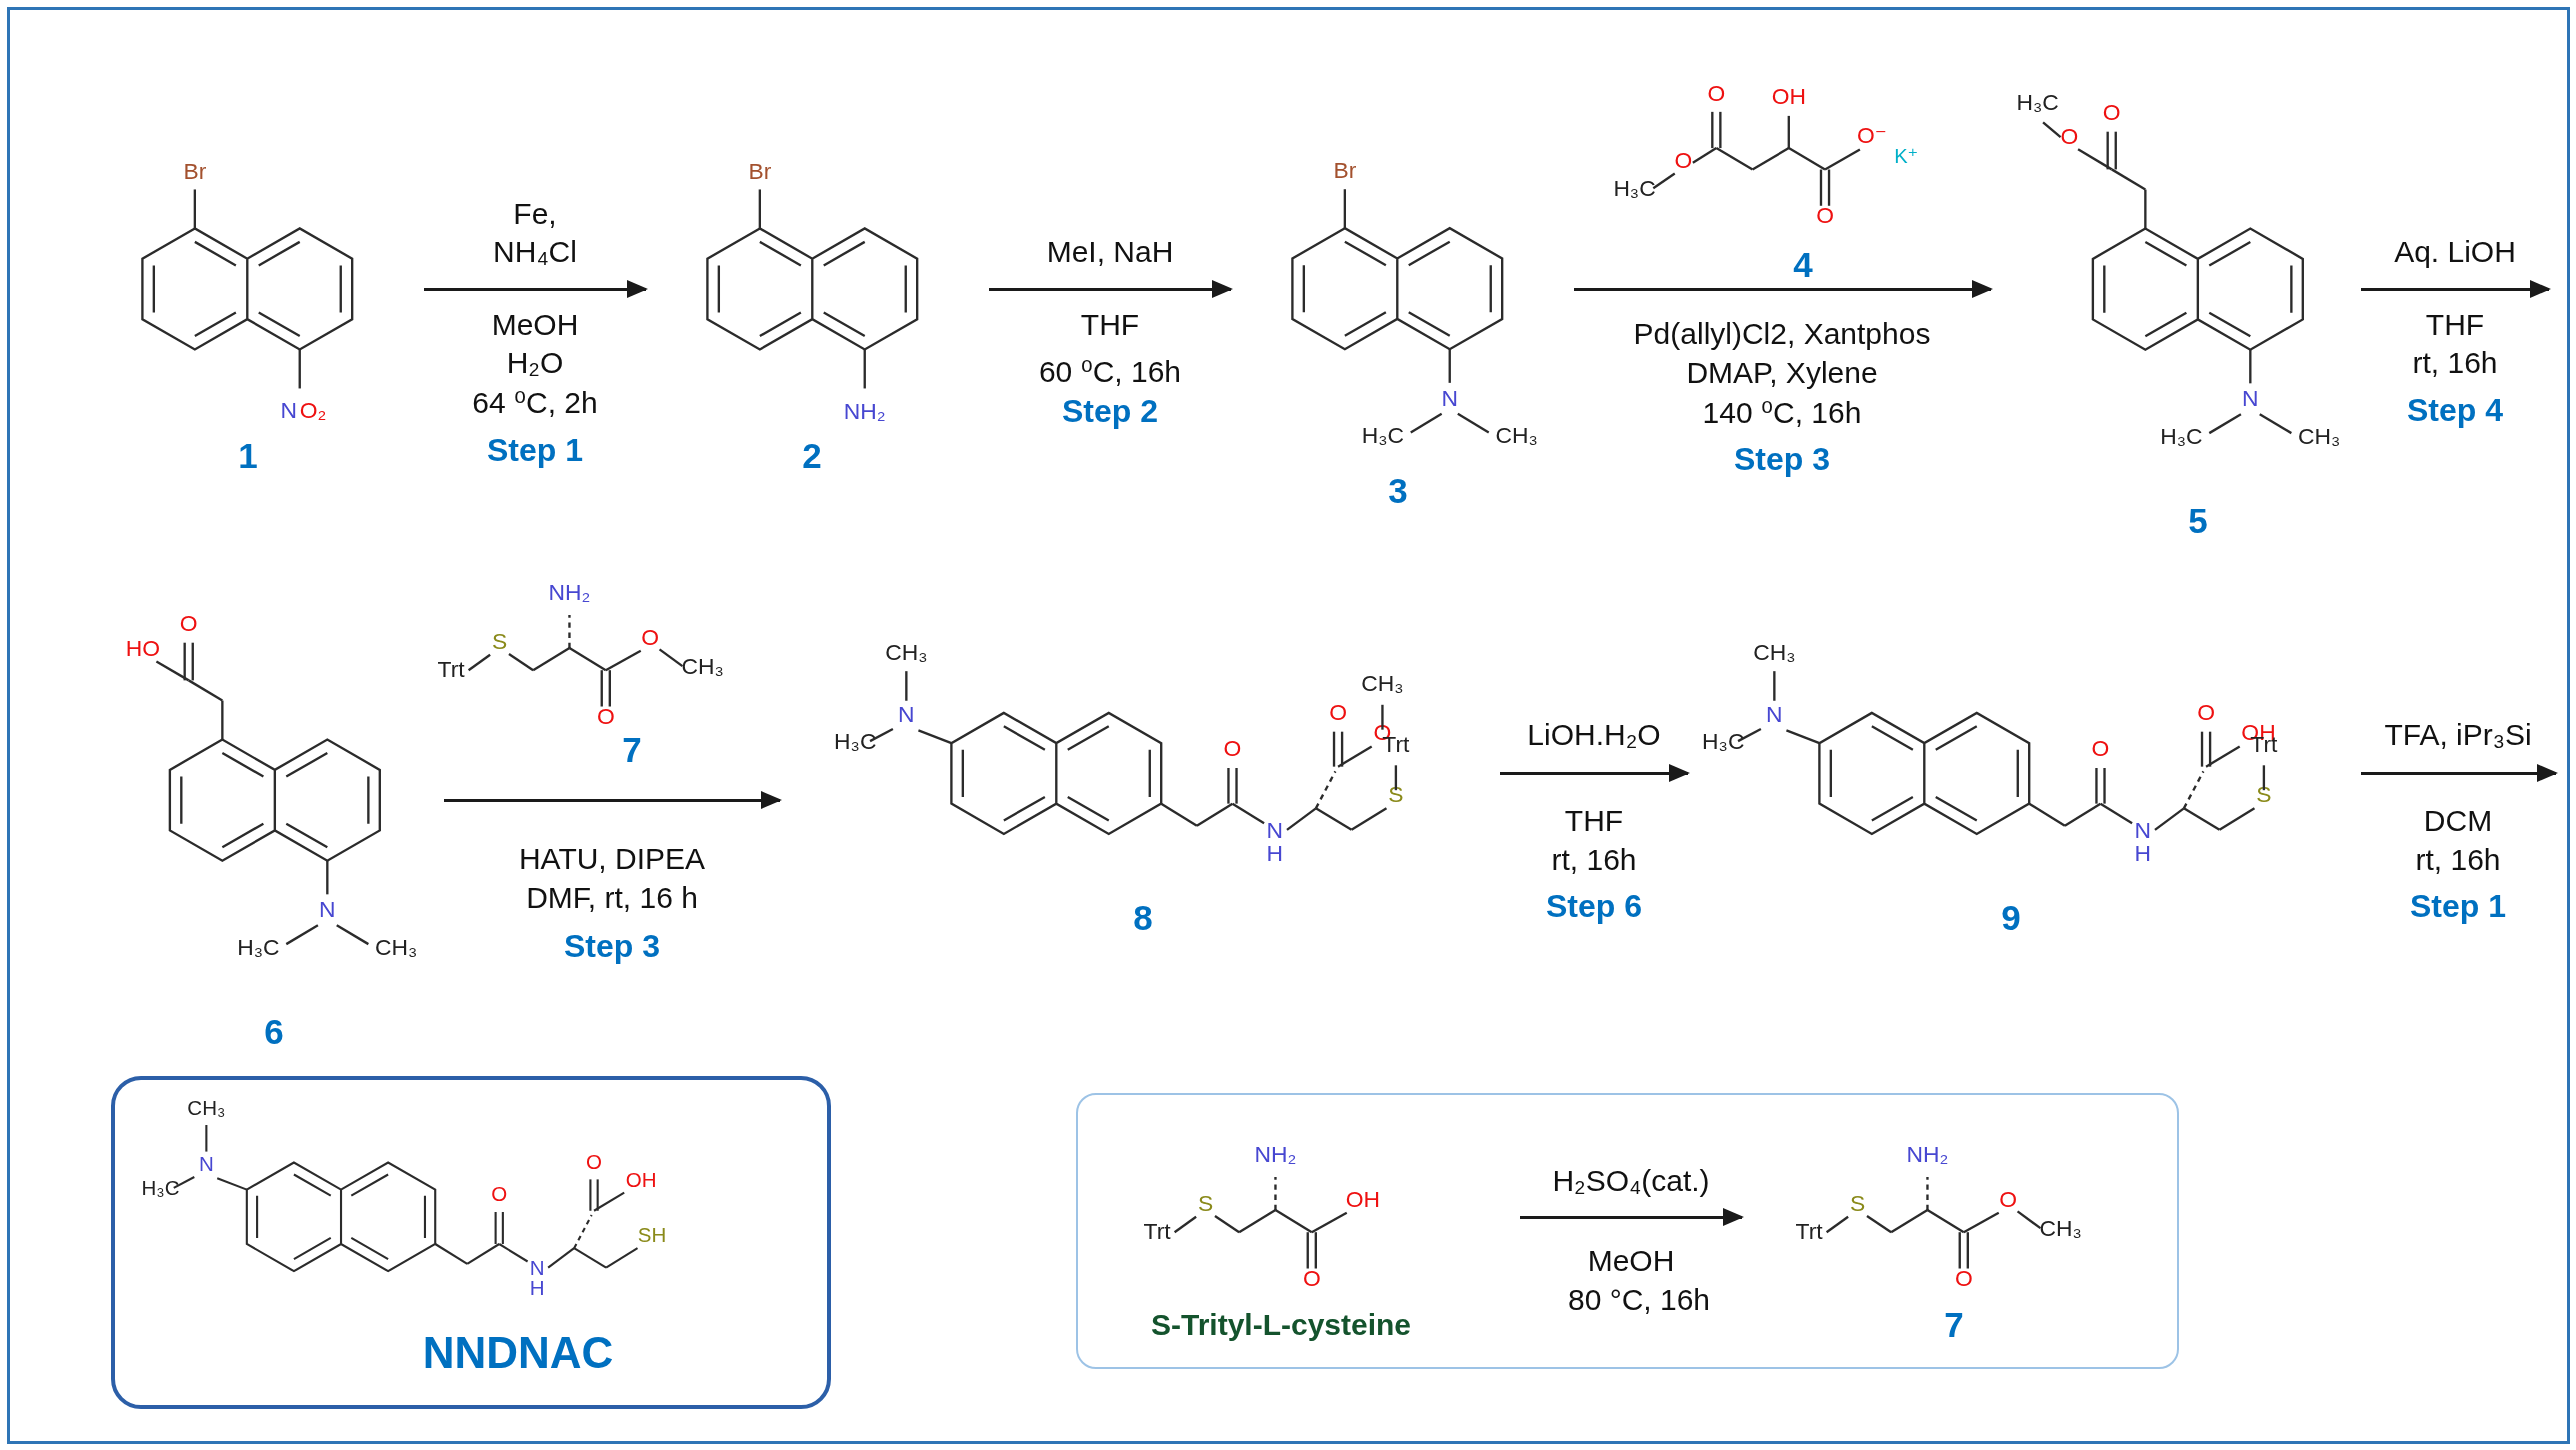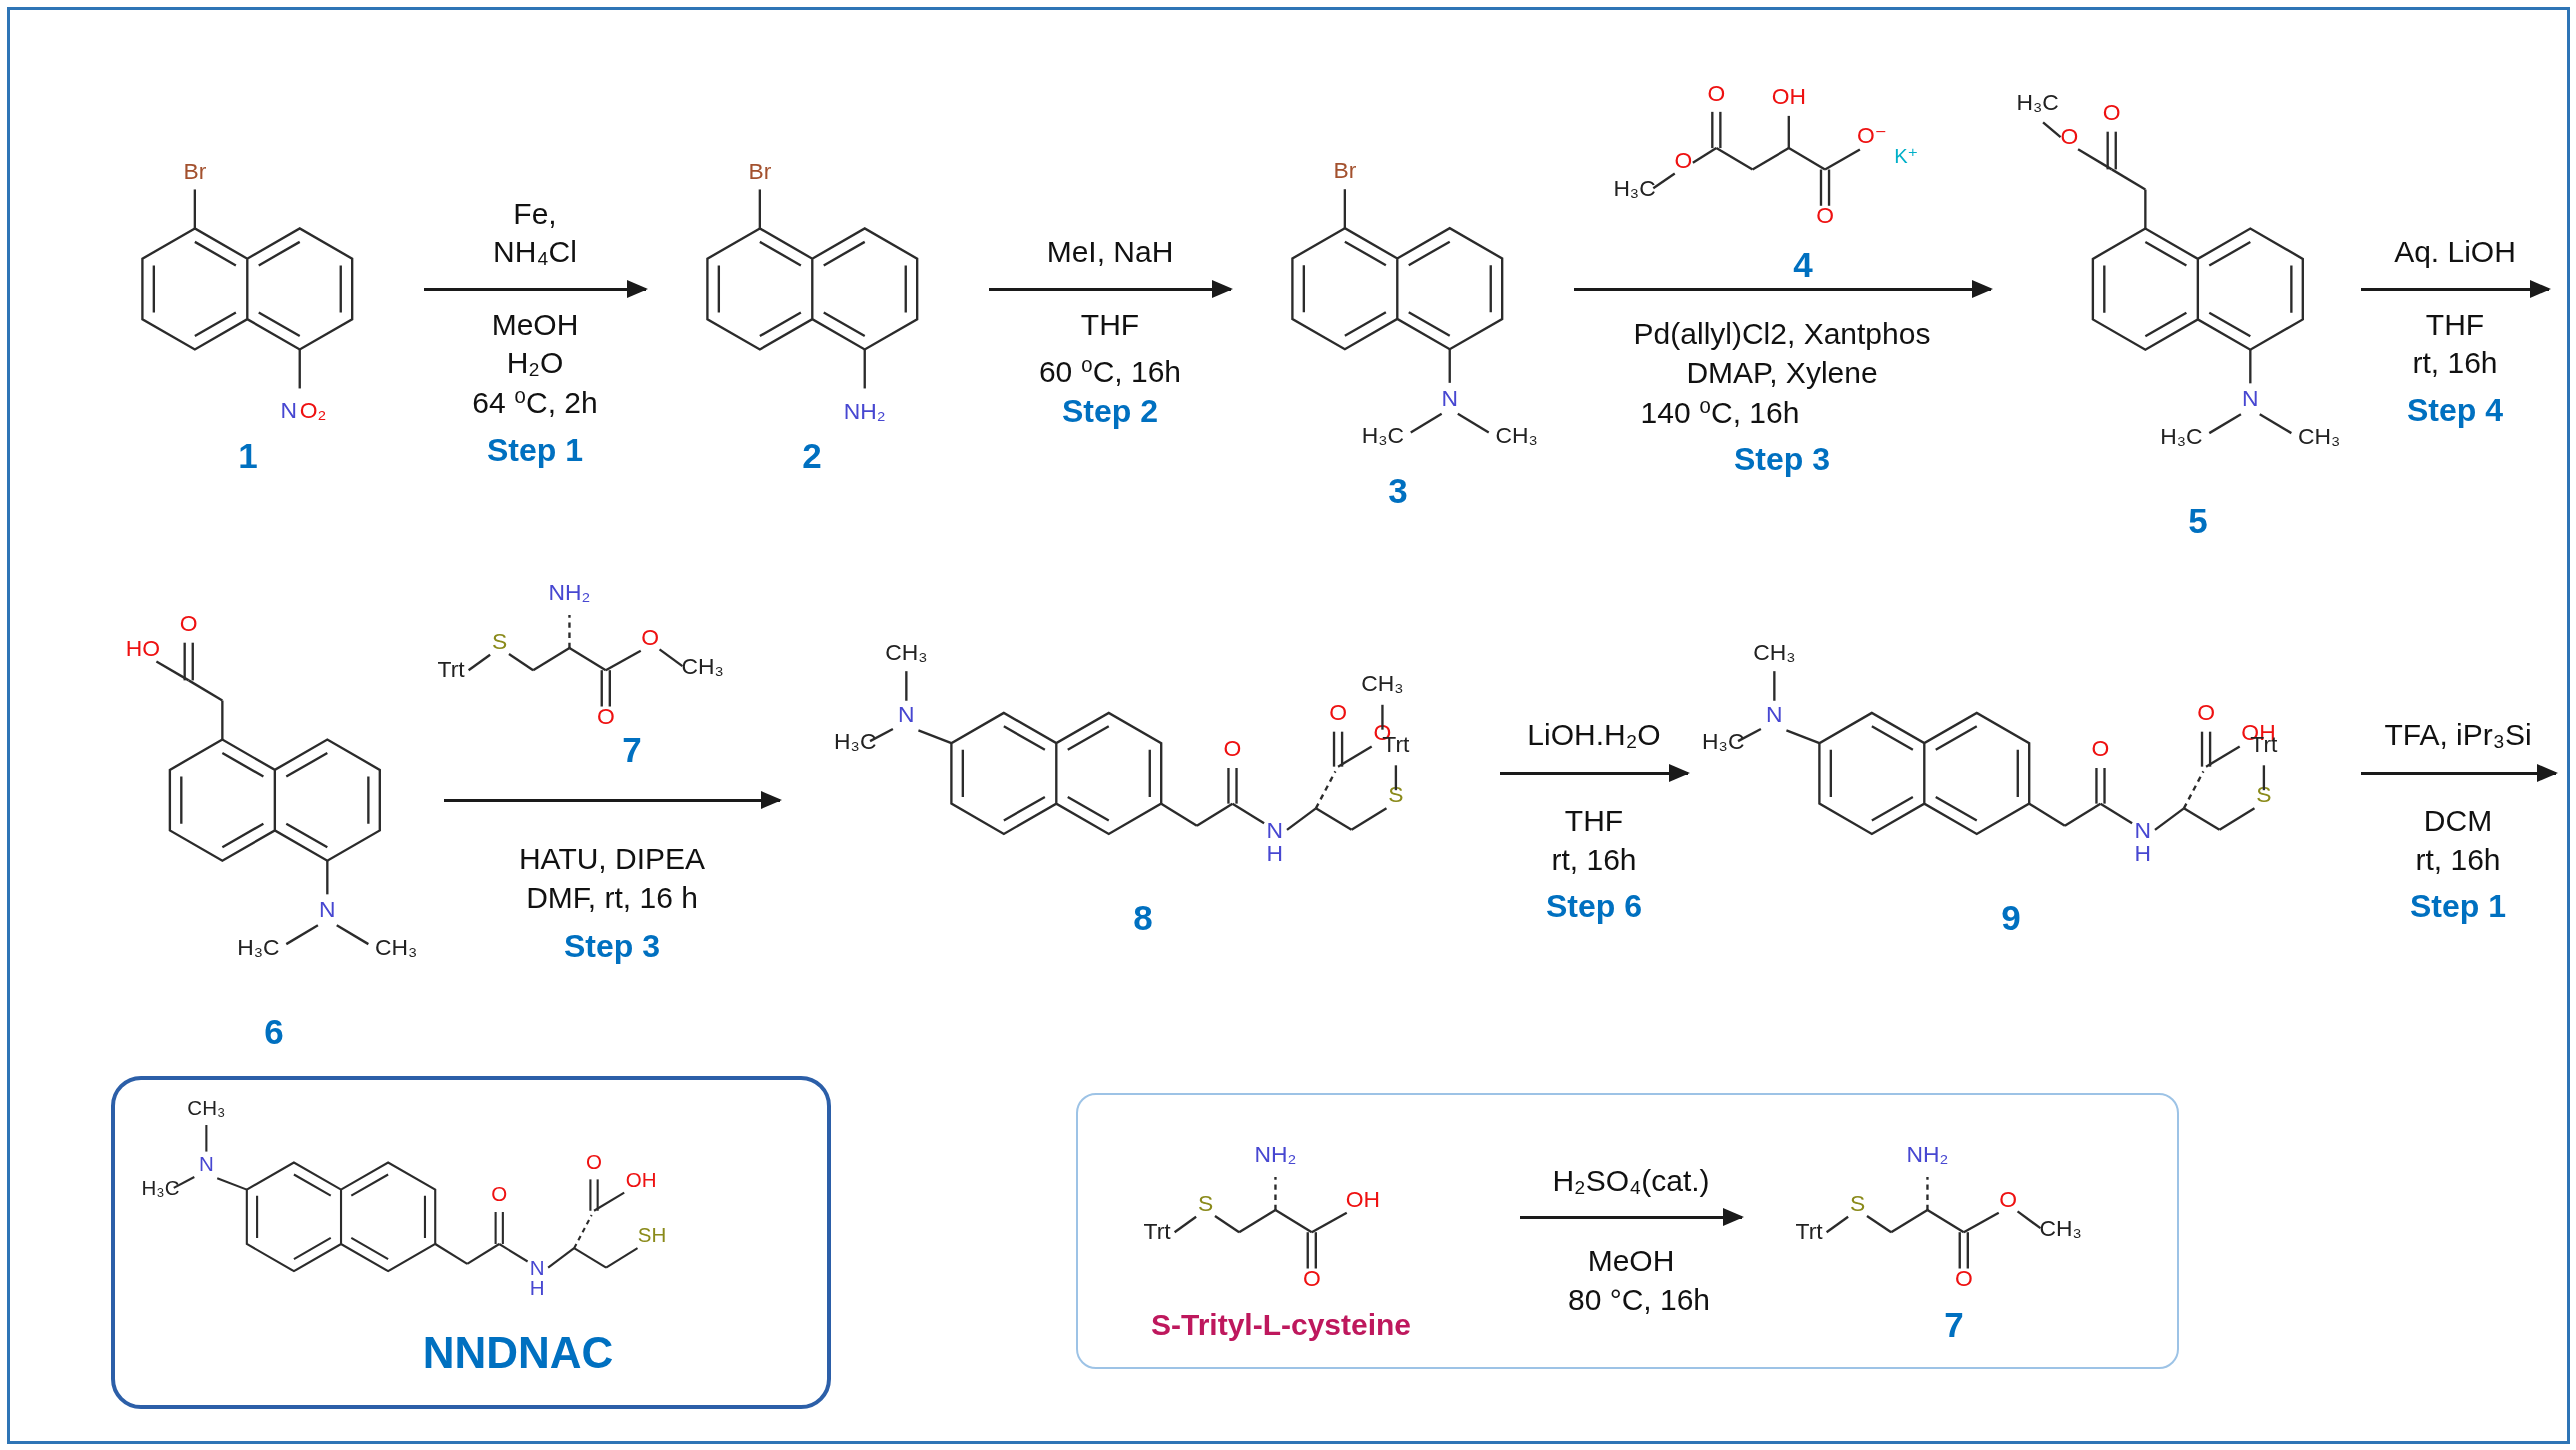--- a/index.html
+++ b/index.html
@@ -7,21 +7,21 @@
     font-family:"Liberation Sans","DejaVu Sans",sans-serif; }
   body { position:relative; }
   .frame { position:absolute; left:6.7px; top:6.7px; width:2563px; height:1437px;
     border:3.4px solid #2e75b6; }
   .rgt { position:absolute; font-size:30px; color:#111; text-align:center;
     transform:translateX(-50%); white-space:nowrap; }
   .step { position:absolute; font-size:32px; font-weight:bold; color:#0070c0;
     text-align:center; transform:translateX(-50%); white-space:nowrap; }
   .num { position:absolute; font-size:35px; font-weight:bold; color:#0070c0;
     transform:translateX(-50%); white-space:nowrap; }
-  .blackbold { position:absolute; font-size:30px; font-weight:bold; color:#be185d;
+  .blackbold { position:absolute; font-size:30px; font-weight:bold; color:#14532d;
     transform:translateX(-50%); white-space:nowrap; }
   .arrow { position:absolute; height:2.7px; background:#1a1a1a; }
   .arrow::after { content:""; position:absolute; right:-2px; top:-8px; width:0; height:0;
     border-left:21.5px solid #1a1a1a; border-top:9.4px solid transparent; border-bottom:9.4px solid transparent; }
   svg.struct { position:absolute; overflow:visible; }
   svg line, svg path { stroke:#2b2b2b; stroke-width:3.5; fill:none; }
   svg .dash { stroke-dasharray:8 7; }
   svg text { font-size:34px; fill:#222; text-anchor:middle; font-family:"Liberation Sans","DejaVu Sans",sans-serif; }
   .ta-s { text-anchor:start; }
   .ta-e { text-anchor:end; }
@@ -113,21 +113,21 @@
   <text x="324" y="212" class="aO">O</text>
   <line x1="324" y1="132" x2="376" y2="102"></line>
   <text x="394" y="92" class="aO">O⁻</text>
   <text x="445" y="122" class="aK">K⁺</text>
 </svg>
 <div class="num" style="left:1803px;top:245px">4</div>
 
 <div class="arrow" style="left:1574px;top:288px;width:417px"></div>
 <div class="rgt" style="left:1782px;top:317px">Pd(allyl)Cl2, Xantphos</div>
 <div class="rgt" style="left:1782px;top:356px">DMAP, Xylene</div>
-<div class="rgt" style="left:1720px;top:395px">140 ⁰C, 16h</div>
+<div class="rgt" style="left:1782px;top:395px">140 ⁰C, 16h</div>
 <div class="step" style="left:1782px;top:441px">Step 3</div>
 
 <svg class="struct" style="left:2004px;top:20px" width="350" height="471" viewBox="0 0 520 700">
   <use href="#naph" x="210" y="400"></use>
   <line x1="210" y1="310" x2="210" y2="252"></line>
   <line x1="210" y1="252" x2="160" y2="222"></line>
   <line x1="154" y1="222" x2="154" y2="166"></line>
   <line x1="166" y1="222" x2="166" y2="166"></line>
   <text x="160" y="148" class="aO">O</text>
   <line x1="160" y1="222" x2="110" y2="192"></line>

